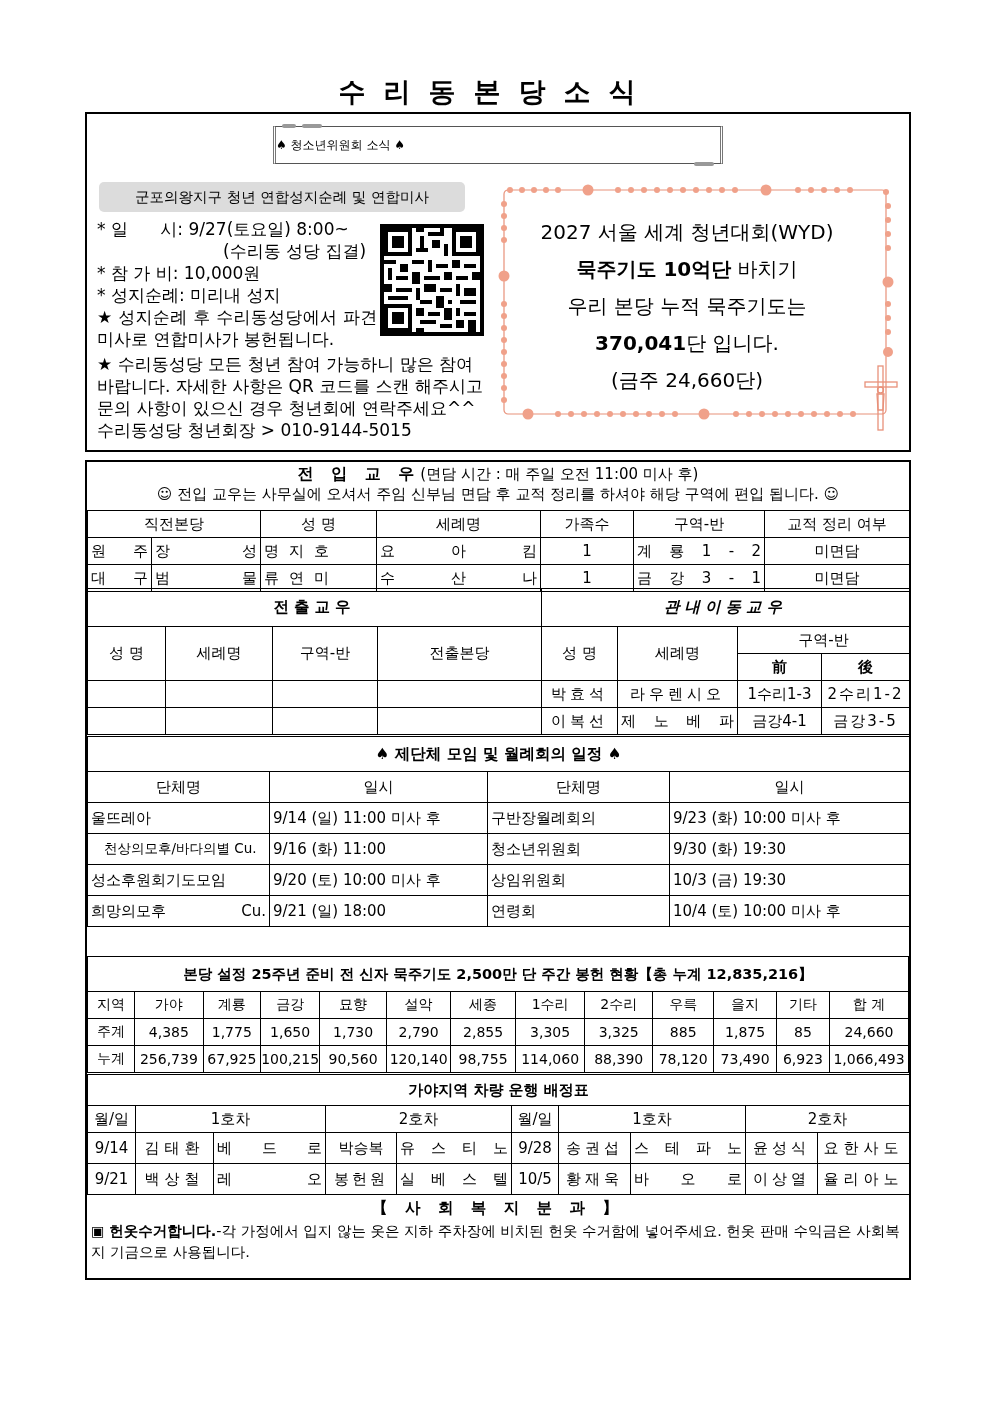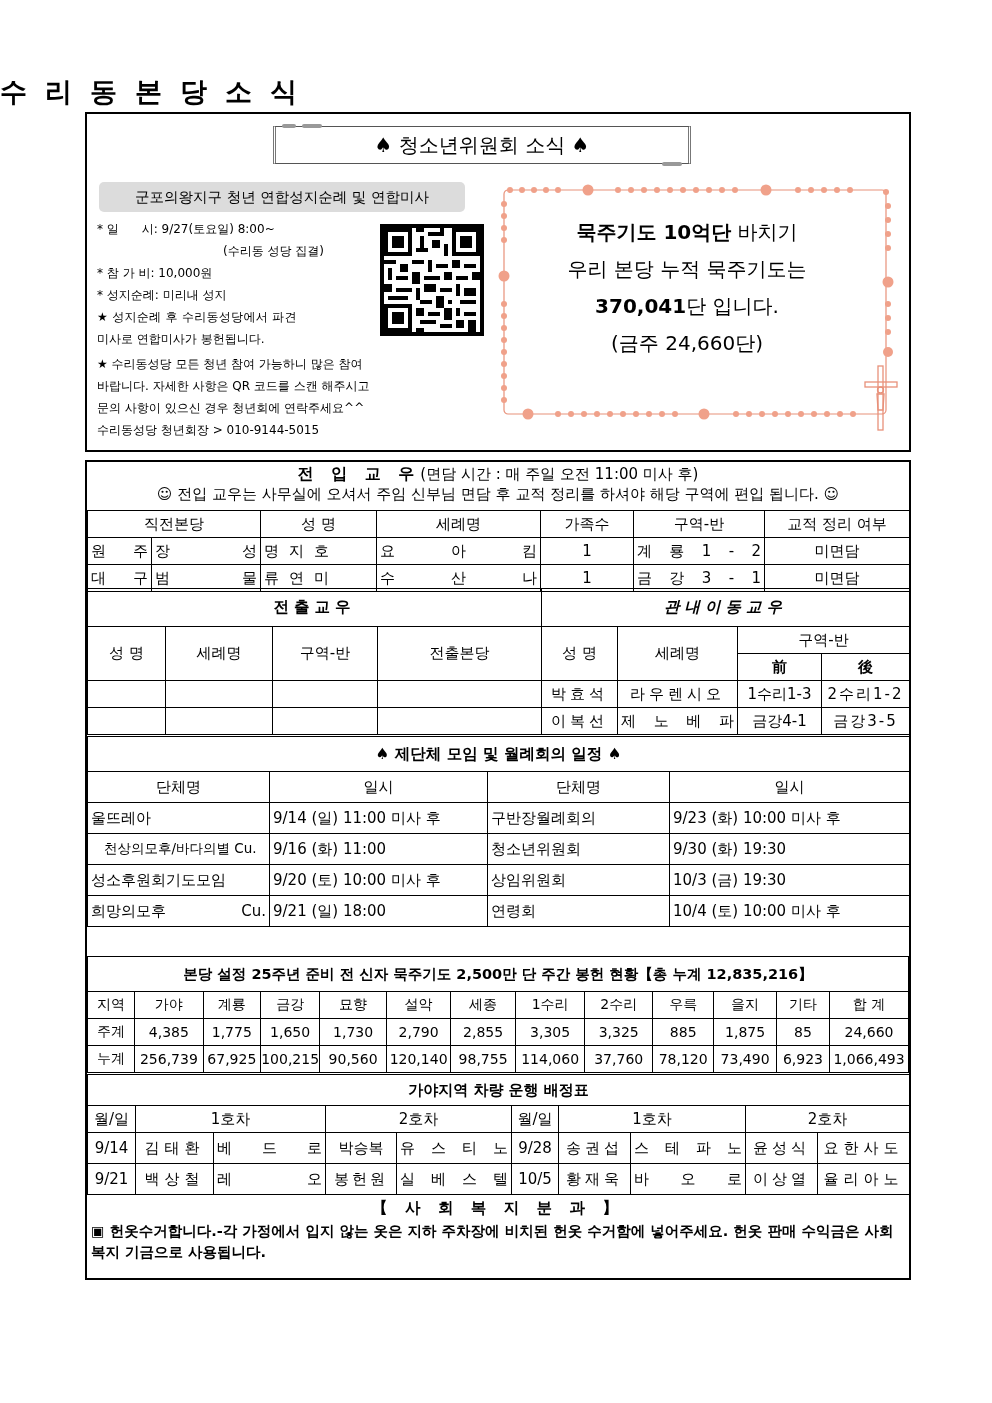--- a/index.html
+++ b/index.html
@@ -1,40 +1,40 @@
 <!DOCTYPE html>
 <html><head>
 <meta charset="utf-8">
 <style>
   html, body { margin:0; padding:0; background:#ffffff; }
   body { width:992px; height:1403px; position:relative; font-family:"DejaVu Sans", sans-serif; color:#000; overflow:hidden; }
-  .page-title { position:absolute; left:0; top:74px; width:992px; font-size:27px; font-weight:bold; letter-spacing:18px; }
+  .page-title { position:absolute; left:0; top:74px; width:992px; text-align:center; font-size:27px; font-weight:bold; letter-spacing:18px; }
   .box { position:absolute; border:2px solid #000; box-sizing:border-box; }
   #youth-box { left:85px; top:112px; width:826px; height:340px; }
-  .youth-title { position:absolute; left:186px; top:12px; width:418px; height:38px; border:1px solid #555; border-left:3px double #777; border-right:3px double #777; box-sizing:border-box; text-align:center; line-height:36px; font-size:20px; }
+  .youth-title { position:absolute; left:186px; top:12px; width:450px; height:38px; border:1px solid #555; border-left:3px double #777; border-right:3px double #777; box-sizing:border-box; line-height:36px; font-size:12px; }
   .youth-title .smudge { position:absolute; height:4px; border-radius:3px; background:#999; }
   .event-heading { position:absolute; left:12px; top:68px; width:366px; height:30px; background:#dcdcdc; border-radius:5px; text-align:center; line-height:30px; font-size:14.5px; }
-  .event-lines { position:absolute; left:10px; top:104px; width:380px; font-size:12px; line-height:22px; }
+  .event-lines { position:absolute; left:10px; top:104px; width:380px; font-size:17px; line-height:22px; }
   .event-lines .l { white-space:nowrap; }
   .qr { position:absolute; left:293px; top:110px; width:104px; height:112px; background:#000; }
   .qr-inner { position:absolute; left:4px; top:4px; width:96px; height:104px; background:#fff; }
   .rosary { position:absolute; left:411px; top:70px; width:400px; height:236px; }
   .rosary-text { position:absolute; left:420px; top:100px; width:360px; text-align:center; font-size:20px; line-height:37px; }
   .rosary-text b { font-weight:bold; }
 
   #main-box { left:85px; top:460px; width:826px; height:820px; }
   table { border-collapse:collapse; table-layout:fixed; position:absolute; left:0; width:822px; font-size:15px; }
   td, th { border:1px solid #000; padding:0 3px; height:26px; text-align:center; font-weight:normal; white-space:nowrap; overflow:hidden; }
   .dot-r { border-right:1px dotted #000 !important; }
   .jst { text-align:justify; text-align-last:justify; }
   .left { text-align:left; }
   .sec-head { font-size:15.5px; font-weight:bold; }
   .welfare { position:absolute; left:0; top:758px; width:822px; }
   .welfare-title { text-align:center; font-weight:bold; font-size:15.5px; letter-spacing:6px; height:26px; line-height:26px; }
-  .welfare-body { padding:0 4px; font-size:14.5px; line-height:21px;font-weight:bold; }
+  .welfare-body { padding:0 4px; font-size:14.5px; line-height:21px; }
 </style>
 </head>
 <body>
 
 <div class="page-title">수리동본당소식</div>
 
 <div id="youth-box" class="box">
   <div class="youth-title">
     <span class="smudge" style="left:6px;top:-3px;width:14px;"></span>
     <span class="smudge" style="left:26px;top:-3px;width:20px;"></span>
@@ -196,20 +196,21 @@
   <svg style="position:absolute;left:776px;top:250px;" width="36" height="70" viewBox="0 0 36 70">
     <g fill="none" stroke="#e8917a" stroke-width="1.3">
       <rect x="15" y="2" width="5" height="64"></rect>
       <rect x="2" y="18" width="32" height="5"></rect>
       <circle cx="17.5" cy="26" r="3"></circle>
       <path d="M14 30 L21 30 L20 46 L15 46 Z"></path>
     </g>
   </svg>
 
   <div class="rosary-text">
+    <div>2027 서울 세계 청년대회(WYD)</div>
     <div><b>묵주기도 10억단</b><span> 바치기</span></div>
     <div>우리 본당 누적 묵주기도는</div>
     <div><b>370,041</b><span>단 입니다.</span></div>
     <div>(금주 24,660단)</div>
   </div>
 </div>
 
 <div id="main-box" class="box">
 
   <div style="position:absolute;left:0;top:2px;width:822px;text-align:center;font-size:15px;line-height:20px;">
@@ -405,21 +406,21 @@
     </tr>
     <tr>
       <td>누계</td>
       <td style="padding:0;">256,739</td>
       <td style="padding:0;">67,925</td>
       <td style="padding:0;">100,215</td>
       <td style="padding:0;">90,560</td>
       <td style="padding:0;">120,140</td>
       <td style="padding:0;">98,755</td>
       <td style="padding:0;">114,060</td>
-      <td style="padding:0;">37,760</td>
+      <td style="padding:0;">88,390</td>
       <td style="padding:0;">78,120</td>
       <td style="padding:0;">73,490</td>
       <td style="padding:0;">6,923</td>
       <td style="padding:0;">1,066,493</td>
     </tr>
   </tbody>
     </table>
 
   <table style="top:612px;">
     <colgroup>

